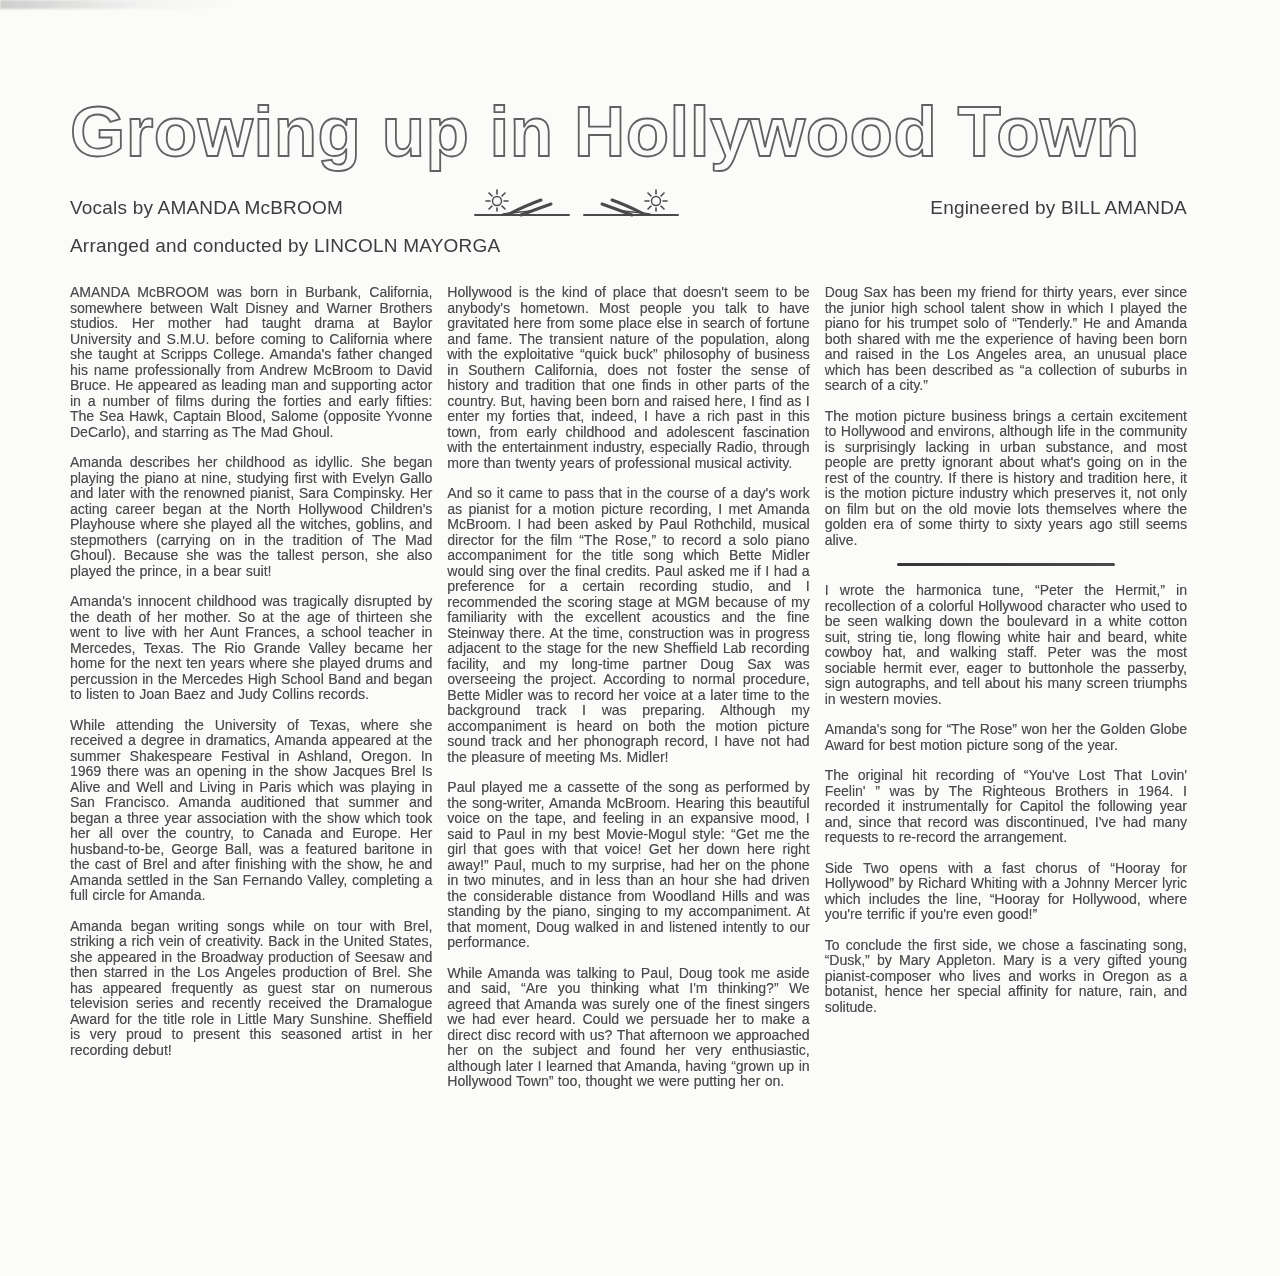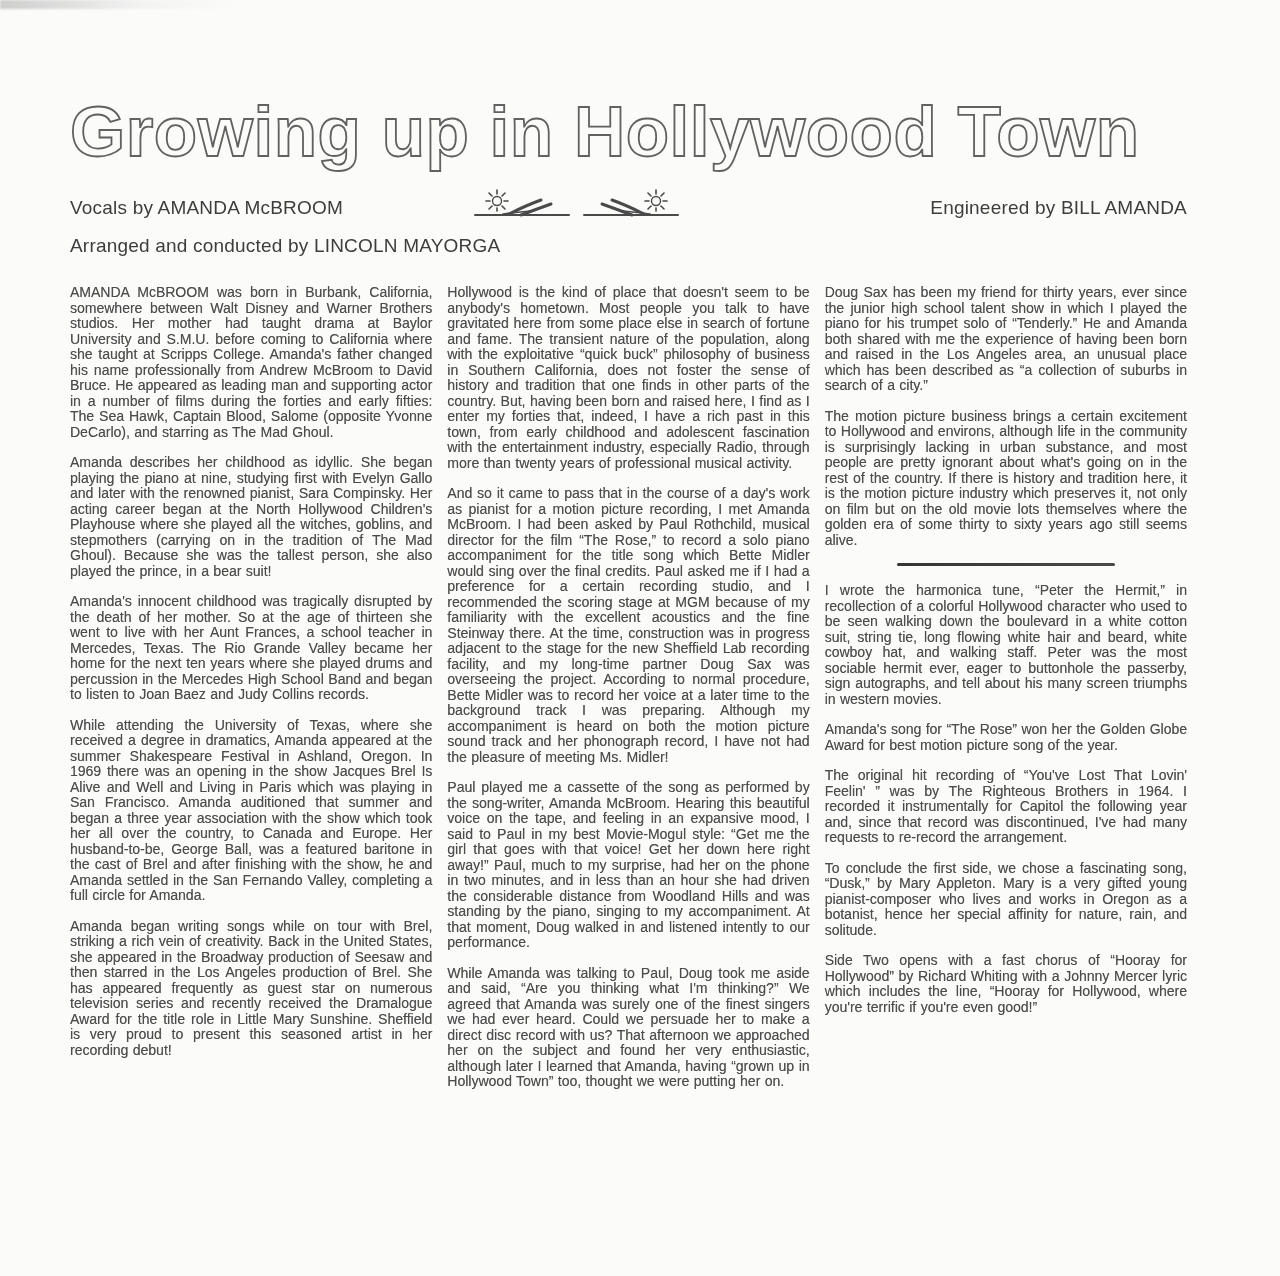--- a/index.html
+++ b/index.html
@@ -148,18 +148,18 @@
       <p>While Amanda was talking to Paul, Doug took me aside and said, “Are you thinking what I'm thinking?” We agreed that Amanda was surely one of the finest singers we had ever heard. Could we persuade her to make a direct disc record with us? That afternoon we approached her on the subject and found her very enthusiastic, although later I learned that Amanda, having “grown up in Hollywood Town” too, thought we were putting her on.</p>
     </div>
 
     <div class="col">
       <p>Doug Sax has been my friend for thirty years, ever since the junior high school talent show in which I played the piano for his trumpet solo of “Tenderly.” He and Amanda both shared with me the experience of having been born and raised in the Los Angeles area, an unusual place which has been described as “a collection of suburbs in search of a city.”</p>
       <p>The motion picture business brings a certain excitement to Hollywood and environs, although life in the community is surprisingly lacking in urban substance, and most people are pretty ignorant about what's going on in the rest of the country. If there is history and tradition here, it is the motion picture industry which preserves it, not only on film but on the old movie lots themselves where the golden era of some thirty to sixty years ago still seems alive.</p>
       <div class="divider"></div>
       <p>I wrote the harmonica tune, “Peter the Hermit,” in recollection of a colorful Hollywood character who used to be seen walking down the boulevard in a white cotton suit, string tie, long flowing white hair and beard, white cowboy hat, and walking staff. Peter was the most sociable hermit ever, eager to buttonhole the passerby, sign autographs, and tell about his many screen triumphs in western movies.</p>
       <p>Amanda's song for “The Rose” won her the Golden Globe Award for best motion picture song of the year.</p>
       <p>The original hit recording of “You've Lost That Lovin' Feelin' ” was by The Righteous Brothers in 1964. I recorded it instrumentally for Capitol the following year and, since that record was discontinued, I've had many requests to re-record the arrangement.</p>
+      <p>Side Two opens with a fast chorus of “Hooray for Hollywood” by Richard Whiting with a Johnny Mercer lyric which includes the line, “Hooray for Hollywood, where you're terrific if you're even good!”</p>
       <p>To conclude the first side, we chose a fascinating song, “Dusk,” by Mary Appleton. Mary is a very gifted young pianist-composer who lives and works in Oregon as a botanist, hence her special affinity for nature, rain, and solitude.</p>
-      <p>Side Two opens with a fast chorus of “Hooray for Hollywood” by Richard Whiting with a Johnny Mercer lyric which includes the line, “Hooray for Hollywood, where you're terrific if you're even good!”</p>
     </div>
 
   </div>
 </div>
 
 </body></html>

